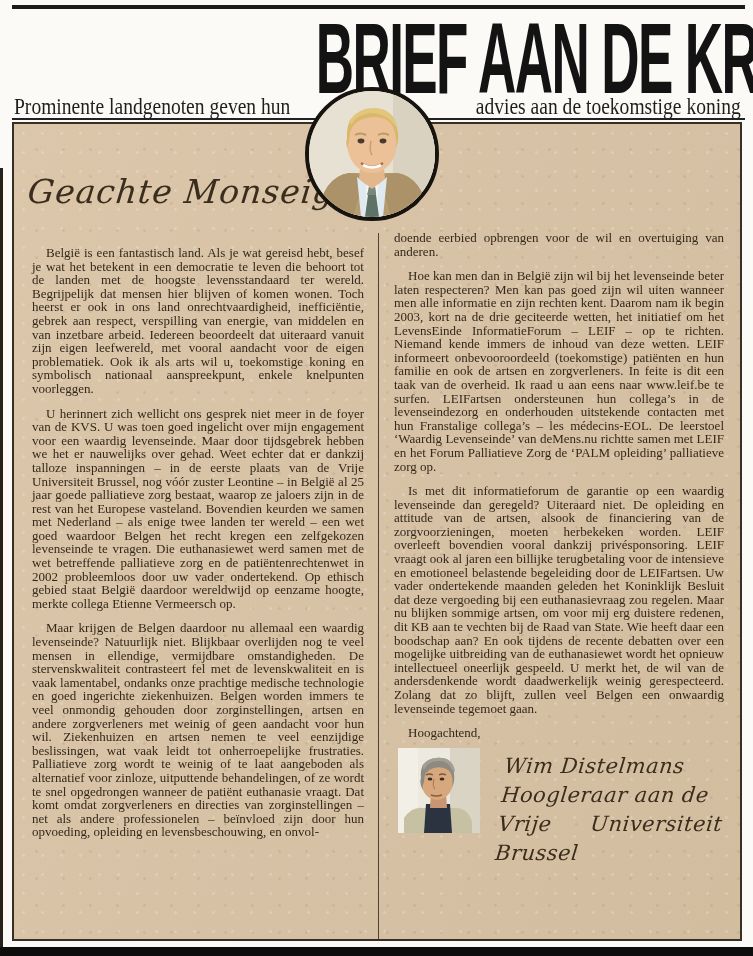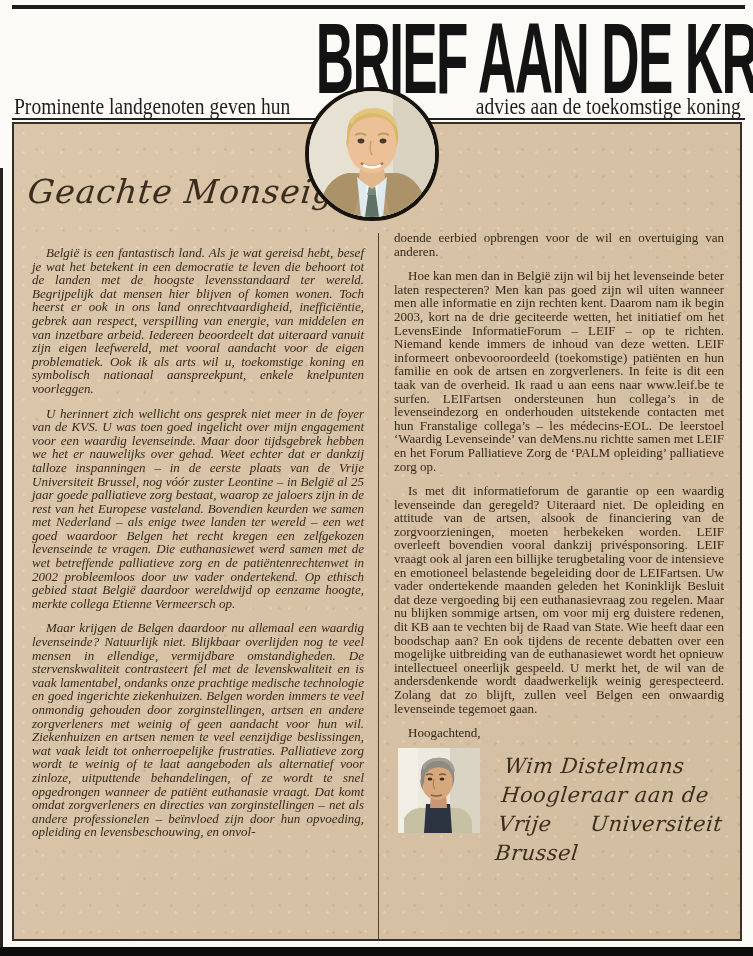--- a/index.html
+++ b/index.html
@@ -37,21 +37,21 @@
   .prince svg{display:block;}
 
   
   .script{font-family:"DejaVu Serif", serif;font-style:italic;color:#3b2d1d;}
   .greeting{left:26px;top:170px;font-size:33px;transform:skewX(-6deg);letter-spacing:1px;}
 
   
   .col{font-size:13px;line-height:13.6px;text-align:justify;color:#34281b;}
   .col p{margin:0 0 11px 0;text-indent:14px;}
   .col p.no-indent{text-indent:0;}
-  .col-left{left:30px;top:244px;width:332px;font-style:italic;}
+  .col-left{left:30px;top:244px;width:332px;}
   .col-right{left:392px;top:229px;width:330px;}
   .divider{left:376px;top:231px;width:1px;height:708px;background:#4d4133;}
 
   .closing{margin:3px 0 8px 0;text-indent:14px;}
   .sig-row{display:flex;gap:20px;align-items:flex-start;margin-left:4px;}
   .author-photo{width:82px;height:85px;flex:0 0 auto;overflow:hidden;background:#e8e5dc;}
   .sig-lines{padding-top:4px;transform:skewX(-6deg);}
   .sig-line{font-size:21px;line-height:29px;letter-spacing:0.5px;}
 </style>
 </head>

